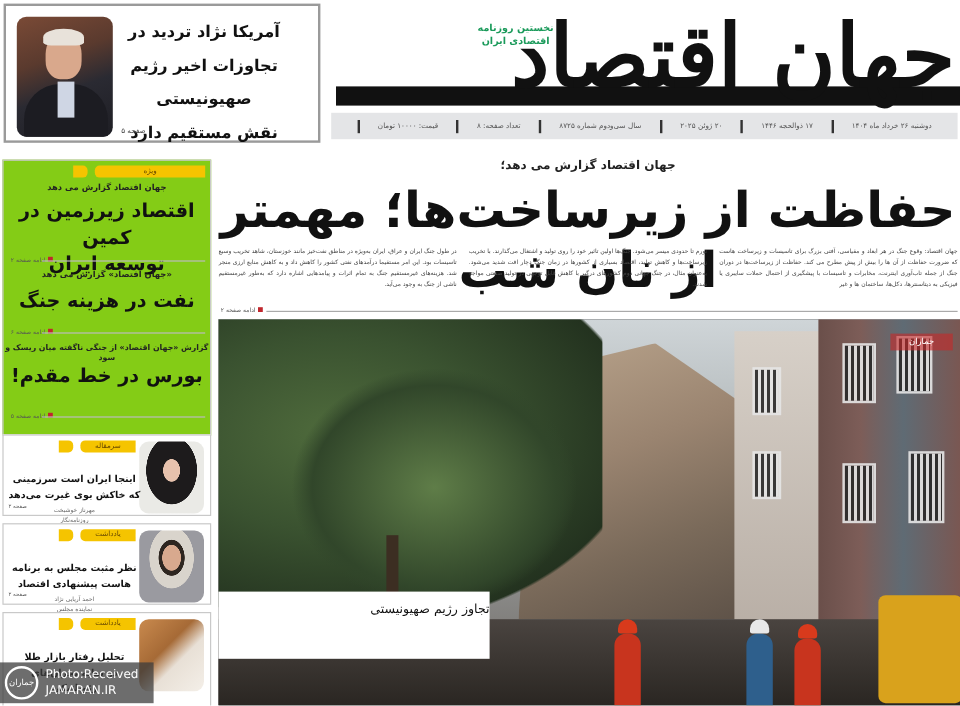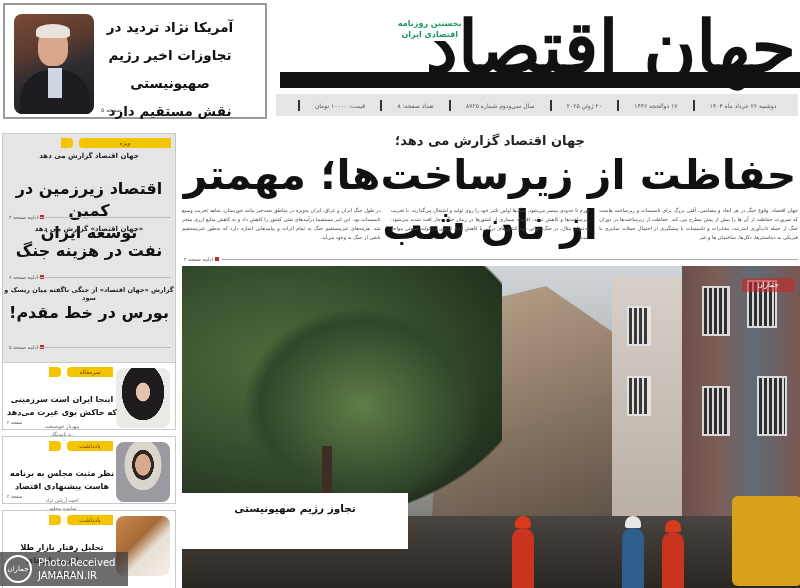--- a/index.html
+++ b/index.html
@@ -15,39 +15,39 @@
   .teaser .pageref { position: absolute; left: 96px; bottom: 4px; font-size: 6px; color: #444; direction: rtl; }
 
   
   .masthead { position: absolute; left: 280px; top: 6px; width: 520px; height: 82px; }
   .masthead .logo { position: absolute; right: 4px; top: 0; font-family: "DejaVu Serif", serif; font-weight: bold; font-size: 72px; line-height: 82px; color: #111; direction: rtl; letter-spacing: -6px; }
   .masthead .bar { position: absolute; left: 0; right: 0; top: 66px; height: 16px; background: #111; z-index: -1; }
   .masthead .slogan { position: absolute; left: 118px; top: 12px; font-size: 8px; line-height: 11px; color: #1a9a5a; font-weight: bold; text-align: center; direction: rtl; }
   .infobar { position: absolute; left: 276px; top: 94px; width: 522px; height: 22px; background: #e4e5e7; direction: rtl; display: flex; align-items: center; justify-content: space-around; padding: 0 14px; }
   .infobar span { font-size: 6px; color: #555; white-space: nowrap; }
   .infobar .sep { width: 2px; height: 11px; background: #333; }
-  .box-top { position: absolute; left: 2px; top: 133px; width: 174px; height: 230px; border: 1px solid #c9c9c9; background: #e5e5e5; }
+  .box-top { position: absolute; left: 2px; top: 133px; width: 174px; height: 230px; border: 1px solid #c9c9c9; background: #84cc16; }
   .tag { position: absolute; right: 4px; height: 10px; background: #f5c400; font-size: 6px; line-height: 10px; color: #6a4b00; text-align: center; border-radius: 4px 0 0 4px; direction: rtl; }
   .tag::before { content: ""; position: absolute; left: -18px; top: 0; width: 12px; height: 10px; background: #f5c400; border-radius: 0 4px 4px 0; }
   .box-top .kicker { position: absolute; left: 0; right: 0; text-align: center; font-size: 7px; font-weight: bold; color: #222; direction: rtl; }
   .box-top .hl { position: absolute; left: 0; right: 0; text-align: center; font-weight: bold; font-size: 16px; line-height: 22px; color: #111; direction: rtl; }
   .box-top .cont { position: absolute; left: 6px; font-size: 5px; color: #555; direction: rtl; }
   .box-top .cont::after { content: ""; position: absolute; left: 26px; top: 3px; width: 136px; height: 1px; background: #bbb; }
   .redmark { display: inline-block; width: 4px; height: 4px; background: #c0272d; margin-left: 2px; }
 
   .opbox { position: absolute; left: 2px; width: 174px; height: 68px; border: 1px solid #c9c9c9; background: #fff; }
   .opbox .pic { position: absolute; right: 5px; top: 5px; width: 54px; height: 60px; border-radius: 8px; overflow: hidden; }
   .opbox .text { position: absolute; left: 4px; top: 30px; width: 110px; text-align: center; direction: rtl; }
   .opbox .title { font-size: 8px; font-weight: bold; line-height: 13px; color: #111; }
   .opbox .author { font-size: 5px; color: #666; line-height: 8px; margin-top: 3px; }
   .opbox .pg { position: absolute; left: 4px; bottom: 4px; font-size: 4.5px; color: #555; }
   .opbox .tag { right: 62px; width: 46px; top: 4px; }
 
   
-  .kicker-main { position: absolute; left: 182px; width: 616px; top: 133px; text-align: center; font-size: 13px; font-weight: bold; color: #222; direction: rtl; }
+  .kicker-main { position: absolute; left: 182px; width: 616px; top: 133px; text-align: center; font-size: 10px; font-weight: bold; color: #222; direction: rtl; }
   .headline-main { position: absolute; left: 182px; width: 616px; top: 150px; text-align: center; font-size: 41px; line-height: 50px; font-weight: bold; color: #111; direction: rtl; letter-spacing: -1px; }
   .body-cols { position: absolute; left: 182px; top: 206px; width: 616px; height: 50px; display: flex; direction: rtl; gap: 10px; }
   .body-cols .col { flex: 1; font-size: 5px; line-height: 9px; color: #444; text-align: justify; overflow: hidden; height: 50px; }
   .cont-main { position: absolute; left: 184px; top: 256px; font-size: 5px; color: #555; direction: rtl; }
   .rule-main { position: absolute; left: 222px; top: 259px; width: 576px; height: 1px; background: #aaa; }
 
   
   .photo-main { position: absolute; left: 182px; top: 266px; width: 618px; height: 322px; overflow: hidden; background: #4a4a4a; }
   .p-sky { position: absolute; left: 0; top: 0; width: 100%; height: 100%; background: linear-gradient(180deg, #cfd5d8 0%, #a9afb0 40%, #6b6560 100%); }
   .p-tree { position: absolute; left: 0; top: 0; width: 320px; height: 240px; background: radial-gradient(ellipse at 30% 40%, #4f6b3c 0%, #3a5230 40%, #23321f 80%, transparent 81%); }
@@ -56,21 +56,21 @@
   .p-rubble { position: absolute; left: 250px; top: 20px; width: 190px; height: 230px; background: linear-gradient(160deg, #b9a48c 0%, #9a8470 40%, #7a6a5a 70%, #5e5248 100%); clip-path: polygon(10% 10%, 60% 0%, 95% 20%, 100% 100%, 0% 100%, 5% 40%); }
   .p-bldg1 { position: absolute; left: 430px; top: 10px; width: 110px; height: 260px; background: linear-gradient(180deg, #d7d0c8 0%, #b7ada4 100%); }
   .p-bldg2 { position: absolute; left: 500px; top: 0; width: 118px; height: 280px; background: linear-gradient(90deg, #6a4f4a 0%, #7d5d58 30%, #5f6b74 60%, #7a5752 100%); }
   .p-win { position: absolute; width: 24px; height: 40px; border: 2px solid #e6e6e6; background: repeating-linear-gradient(90deg, #2a2a2a 0 3px, #e6e6e6 3px 5px); opacity: 0.9; }
   .p-ground { position: absolute; left: 0; top: 250px; width: 100%; height: 72px; background: linear-gradient(180deg, #4a4440 0%, #2a2622 100%); }
   .p-worker { position: absolute; width: 22px; height: 60px; border-radius: 10px 10px 0 0; background: #c8341e; }
   .p-helmet { position: absolute; width: 16px; height: 12px; border-radius: 8px 8px 2px 2px; background: #d83a1c; }
   .p-loader { position: absolute; left: 550px; top: 230px; width: 70px; height: 90px; background: #d9a21c; border-radius: 6px; }
   .watermark-logo { position: absolute; left: 742px; top: 278px; width: 52px; height: 14px; font-size: 7px; color: #fff; background: rgba(200,40,40,0.6); text-align: center; line-height: 14px; }
   .caption { position: absolute; left: 182px; top: 493px; width: 226px; height: 56px; background: #fff; direction: rtl; text-align: center; padding-top: 4px; }
-  .caption div { font-size: 10.5px; font-weight: bold; line-height: 23px; color: #111; }
+  .caption div { font-size: 10.5px; font-weight: normal; line-height: 23px; color: #111; text-align: right; }
 
   
   .credit { position: absolute; left: 0; top: 552px; width: 128px; height: 34px; background: rgba(60,60,60,0.75); display: flex; align-items: center; }
   .credit .circle { width: 28px; height: 28px; margin-left: 4px; border: 2px solid #fff; border-radius: 50%; color: #fff; font-size: 7px; text-align: center; line-height: 24px; }
   .credit .lines { margin-left: 6px; color: #fff; font-size: 10px; line-height: 13px; font-family: "DejaVu Sans", sans-serif; }
 </style>
 </head>
 <body>
 
 <div class="teaser">
@@ -109,21 +109,21 @@
   <span>تعداد صفحه: ۸</span>
   <i class="sep"></i>
   <span>قیمت: ۱۰۰۰۰ تومان</span>
   <i class="sep"></i>
 </div>
 
 <div class="box-top">
   <div class="tag" style="top:4px; width:92px;">ویژه</div>
 
   <div class="kicker" style="top:18px;">جهان اقتصاد گزارش می دهد</div>
-  <div class="hl" style="top:44px;">
+  <div class="hl" style="top:31px;">
     <div>اقتصاد زیرزمین در کمین</div>
     <div>توسعه ایران</div>
   </div>
   <div class="cont" style="top:80px;"><span class="redmark"></span><span>ادامه صفحه ۲</span></div>
 
   <div class="kicker" style="top:91px;">«جهان اقتصاد» گزارش می دهد</div>
   <div class="hl" style="top:106px;">
     <div>نفت در هزینه جنگ</div>
   </div>
   <div class="cont" style="top:140px;"><span class="redmark"></span><span>ادامه صفحه ۶</span></div>

